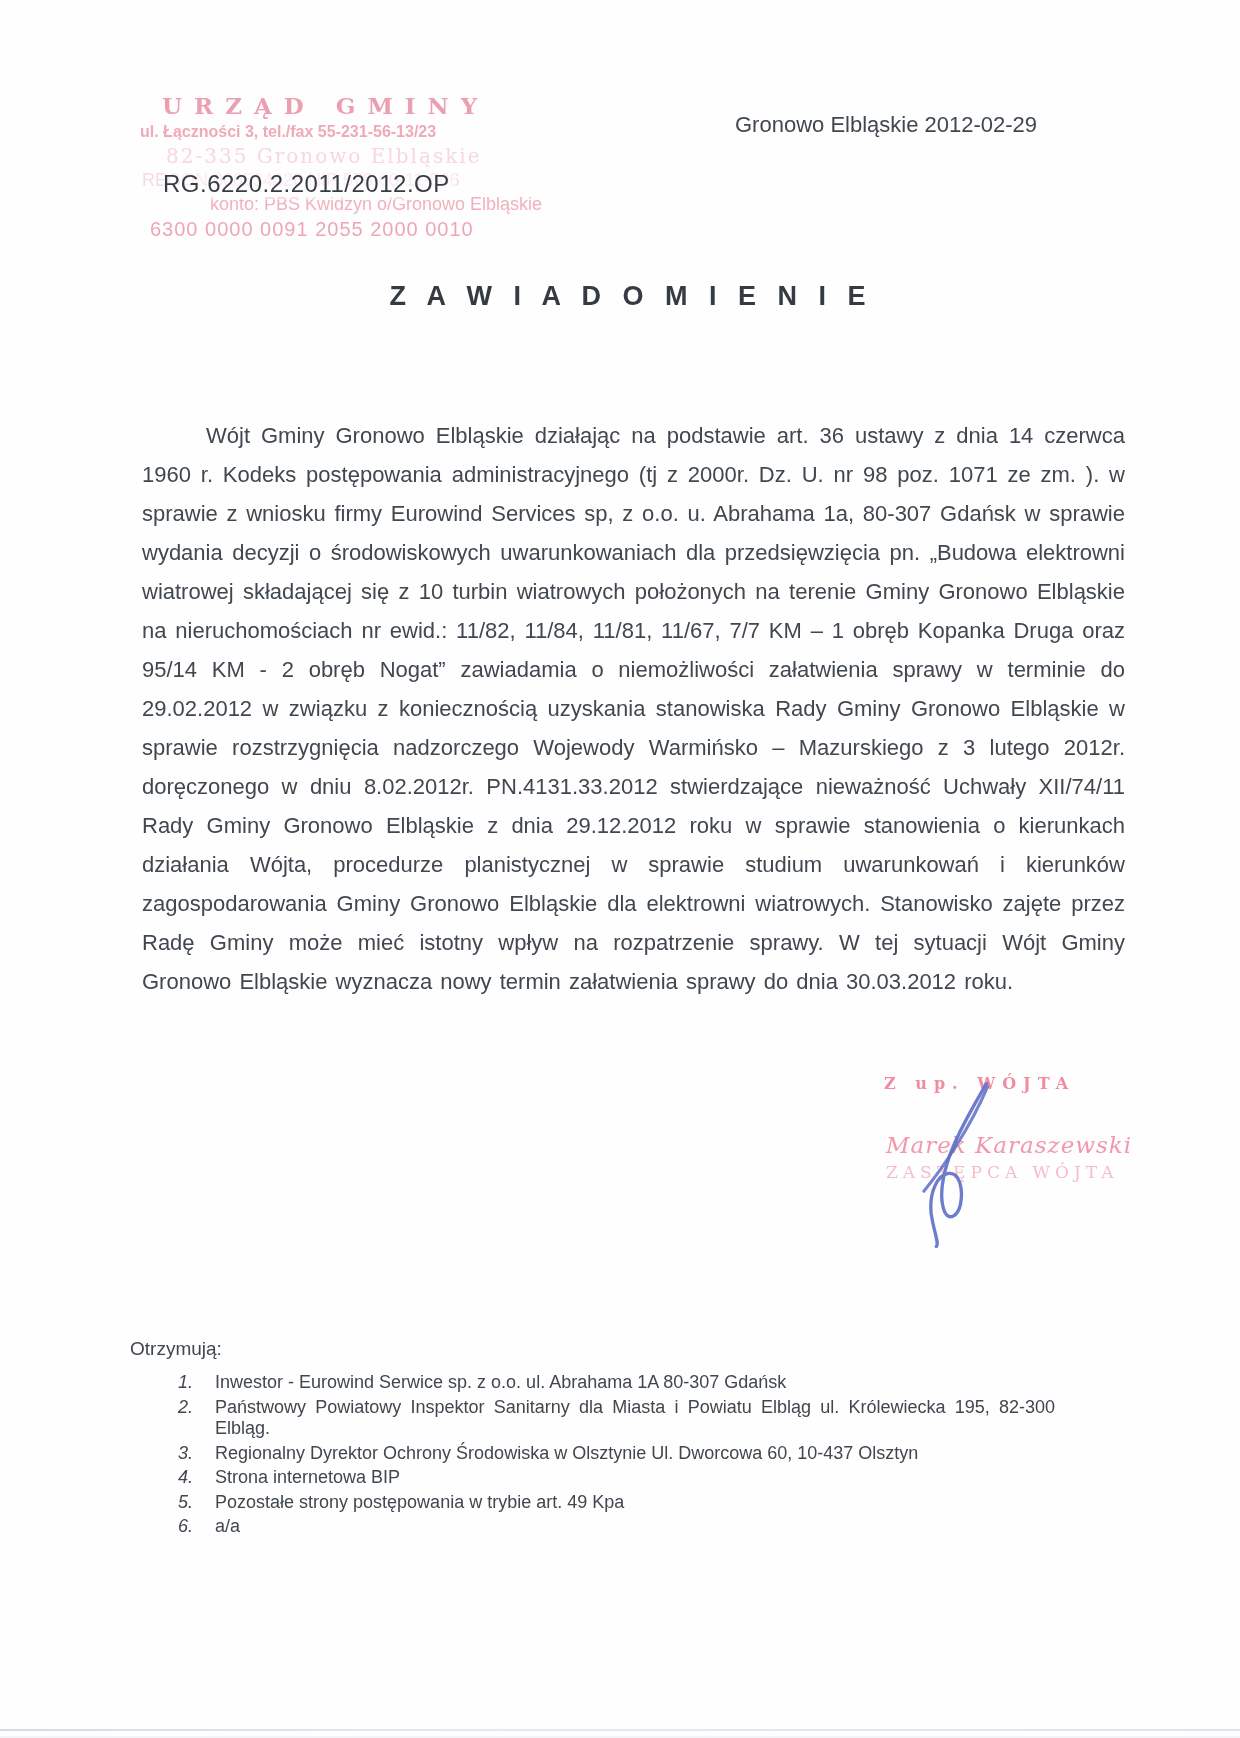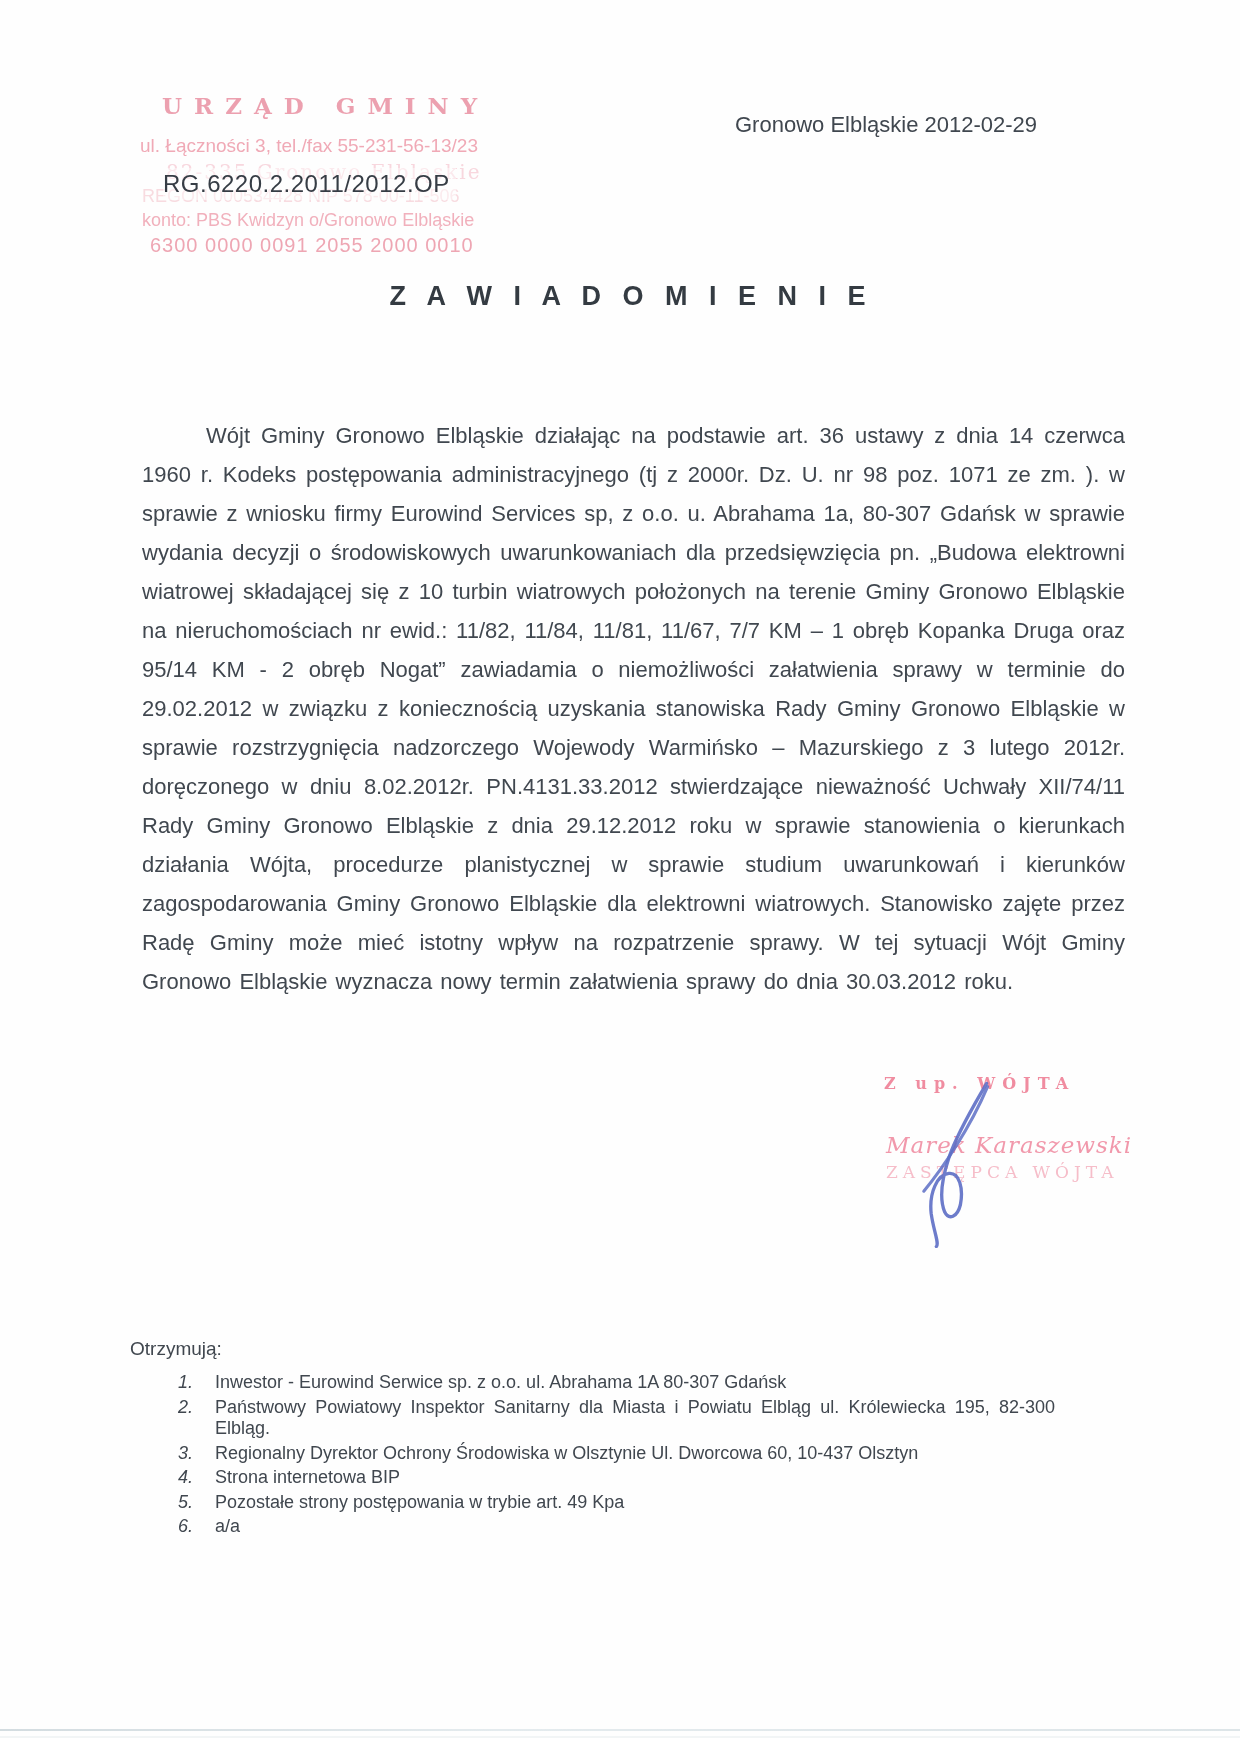--- a/index.html
+++ b/index.html
@@ -18,36 +18,38 @@
   .stamp { position: absolute; left: 140px; top: 92px; width: 470px; }
   .stamp div { white-space: nowrap; }
   .stamp-office {
     font-family: "DejaVu Serif", serif;
     font-size: 23px; font-weight: bold;
     letter-spacing: 12px;
     color: rgba(231, 136, 155, 0.8);
     padding-left: 22px;
   }
   .stamp-address {
-    font-size: 19px; margin-top: 16px;
+    font-size: 16px; margin-top: 4px;
     color: rgba(236, 148, 164, 0.8);
+    font-weight: bold;
   }
   .stamp-city {
     font-family: "DejaVu Serif", serif;
     font-size: 20px; margin-top: 3px; padding-left: 26px;
     letter-spacing: 2px;
     color: rgba(242, 183, 194, 0.55);
   }
   .stamp-regon {
     font-size: 18px; margin-top: 2px; padding-left: 2px;
     color: rgba(243, 189, 199, 0.55);
   }
   .stamp-bank {
     font-size: 18px; margin-top: 3px; padding-left: 2px;
     color: rgba(236, 150, 165, 0.75);
+    text-align: center;
   }
   .stamp-account {
     font-size: 20px; margin-top: 3px; padding-left: 10px;
     letter-spacing: 1px;
     color: rgba(234, 144, 160, 0.8);
   }
 
   
   .case-number {
     position: absolute; left: 163px; top: 168px;

